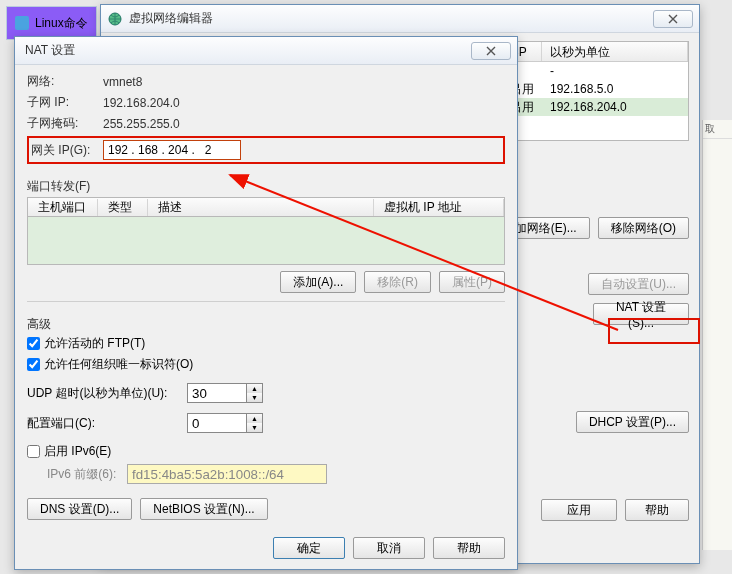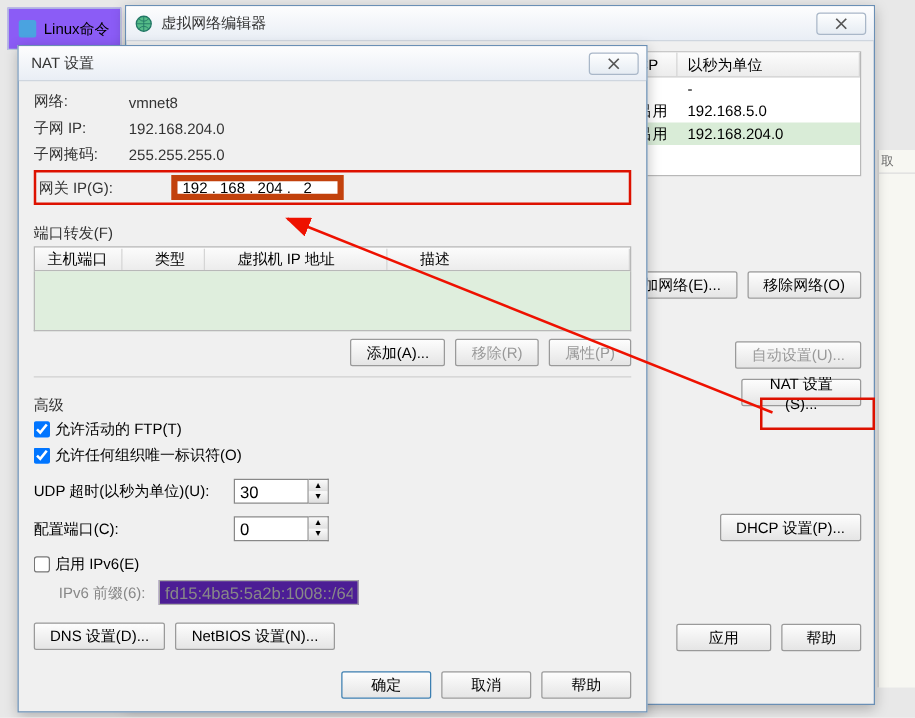--- a/index.html
+++ b/index.html
@@ -33,29 +33,29 @@
   border: 1px solid #a9b7c8;
   border-radius: 3px;
   background: linear-gradient(#fdfefe,#e6ecf3);
   display:flex; align-items:center; justify-content:center;
   font-size:11px; color:#555;
 }
 .body { padding: 8px 12px 10px 12px; }
 .row { display:flex; align-items:center; margin-bottom:4px; }
 .lbl { width: 76px; color:#333; }
 .val { color:#333; }
-.gateway-row { border:2px solid #d10; padding:2px; margin-bottom:8px;gap:34px; }
+.gateway-row { border:2px solid #d10; padding:2px; margin-bottom:8px; }
 .gateway-input {
   width: 138px; height:20px;
-  border:5px solid #c2410c; background:#fff;
+  border:1px solid #c2410c; background:#fff;
   padding:0 4px; font-family:inherit; font-size:12px;
 }
 .group-title { margin: 6px 0 2px 0; color:#333; }
 .table-header {
-  display:flex; gap:16px; border:1px solid #b8b8b8;
+  display:flex; gap:0; border:1px solid #b8b8b8;
   background:linear-gradient(#fcfcfc,#ececec);
   height:20px; align-items:center;
 }
 .table-header span { padding:0 10px; border-right:1px solid #d5d5d5; }
 .table-body {
   border:1px solid #b8b8b8; border-top:none;
   height:48px; background:#dfeedd;
 }
 .btn {
   height:22px; padding:0 12px;
@@ -205,22 +205,22 @@
 
     <div class="row gateway-row">
       <span class="lbl" style="width:72px;">网关 IP(G):</span>
       <input type="text" class="gateway-input" value="192 . 168 . 204 .   2" style="">
     </div>
 
     <div class="group-title">端口转发(F)</div>
     <div class="table-header">
       <span style="width:70px;">主机端口</span>
       <span style="width:50px;">类型</span>
+      <span style="flex:1;">描述</span>
       <span style="width:130px;">虚拟机 IP 地址</span>
-      <span style="flex:1;">描述</span>
     </div>
     <div class="table-body"></div>
     <div class="btn-row">
       <button class="btn">添加(A)...</button>
       <button class="btn disabled">移除(R)</button>
       <button class="btn disabled">属性(P)</button>
     </div>
 
     <hr class="hr">
     <div class="group-title">高级</div>
@@ -250,21 +250,21 @@
           <div>▼</div>
         </span>
     </div>
 
     <div class="row" style="margin-top:6px;">
       <input type="checkbox" class="chk" style="">
       <span>启用 IPv6(E)</span>
     </div>
     <div class="row" style="margin-left:20px;">
       <span style="width:80px; color:#888;">IPv6 前缀(6):</span>
-      <input type="text" style="width: 160px; height: 20px; border: 1px solid rgb(170, 170, 170); background: #4c1d95; color: rgb(136, 136, 136); padding: 0px 4px;" value="fd15:4ba5:5a2b:1008::/64">
+      <input type="text" style="width: 200px; height: 20px; border: 1px solid rgb(170, 170, 170); background: #fef9c3; color: rgb(136, 136, 136); padding: 0px 4px;" value="fd15:4ba5:5a2b:1008::/64">
     </div>
 
     <div class="row" style="margin-top:10px; gap:8px;">
       <button class="btn">DNS 设置(D)...</button>
       <button class="btn">NetBIOS 设置(N)...</button>
     </div>
 
     <div style="flex:1;"></div>
     <div class="footer-btns">
       <button class="btn" style="width:72px;border:1px solid #3c7fb1;">确定</button>

